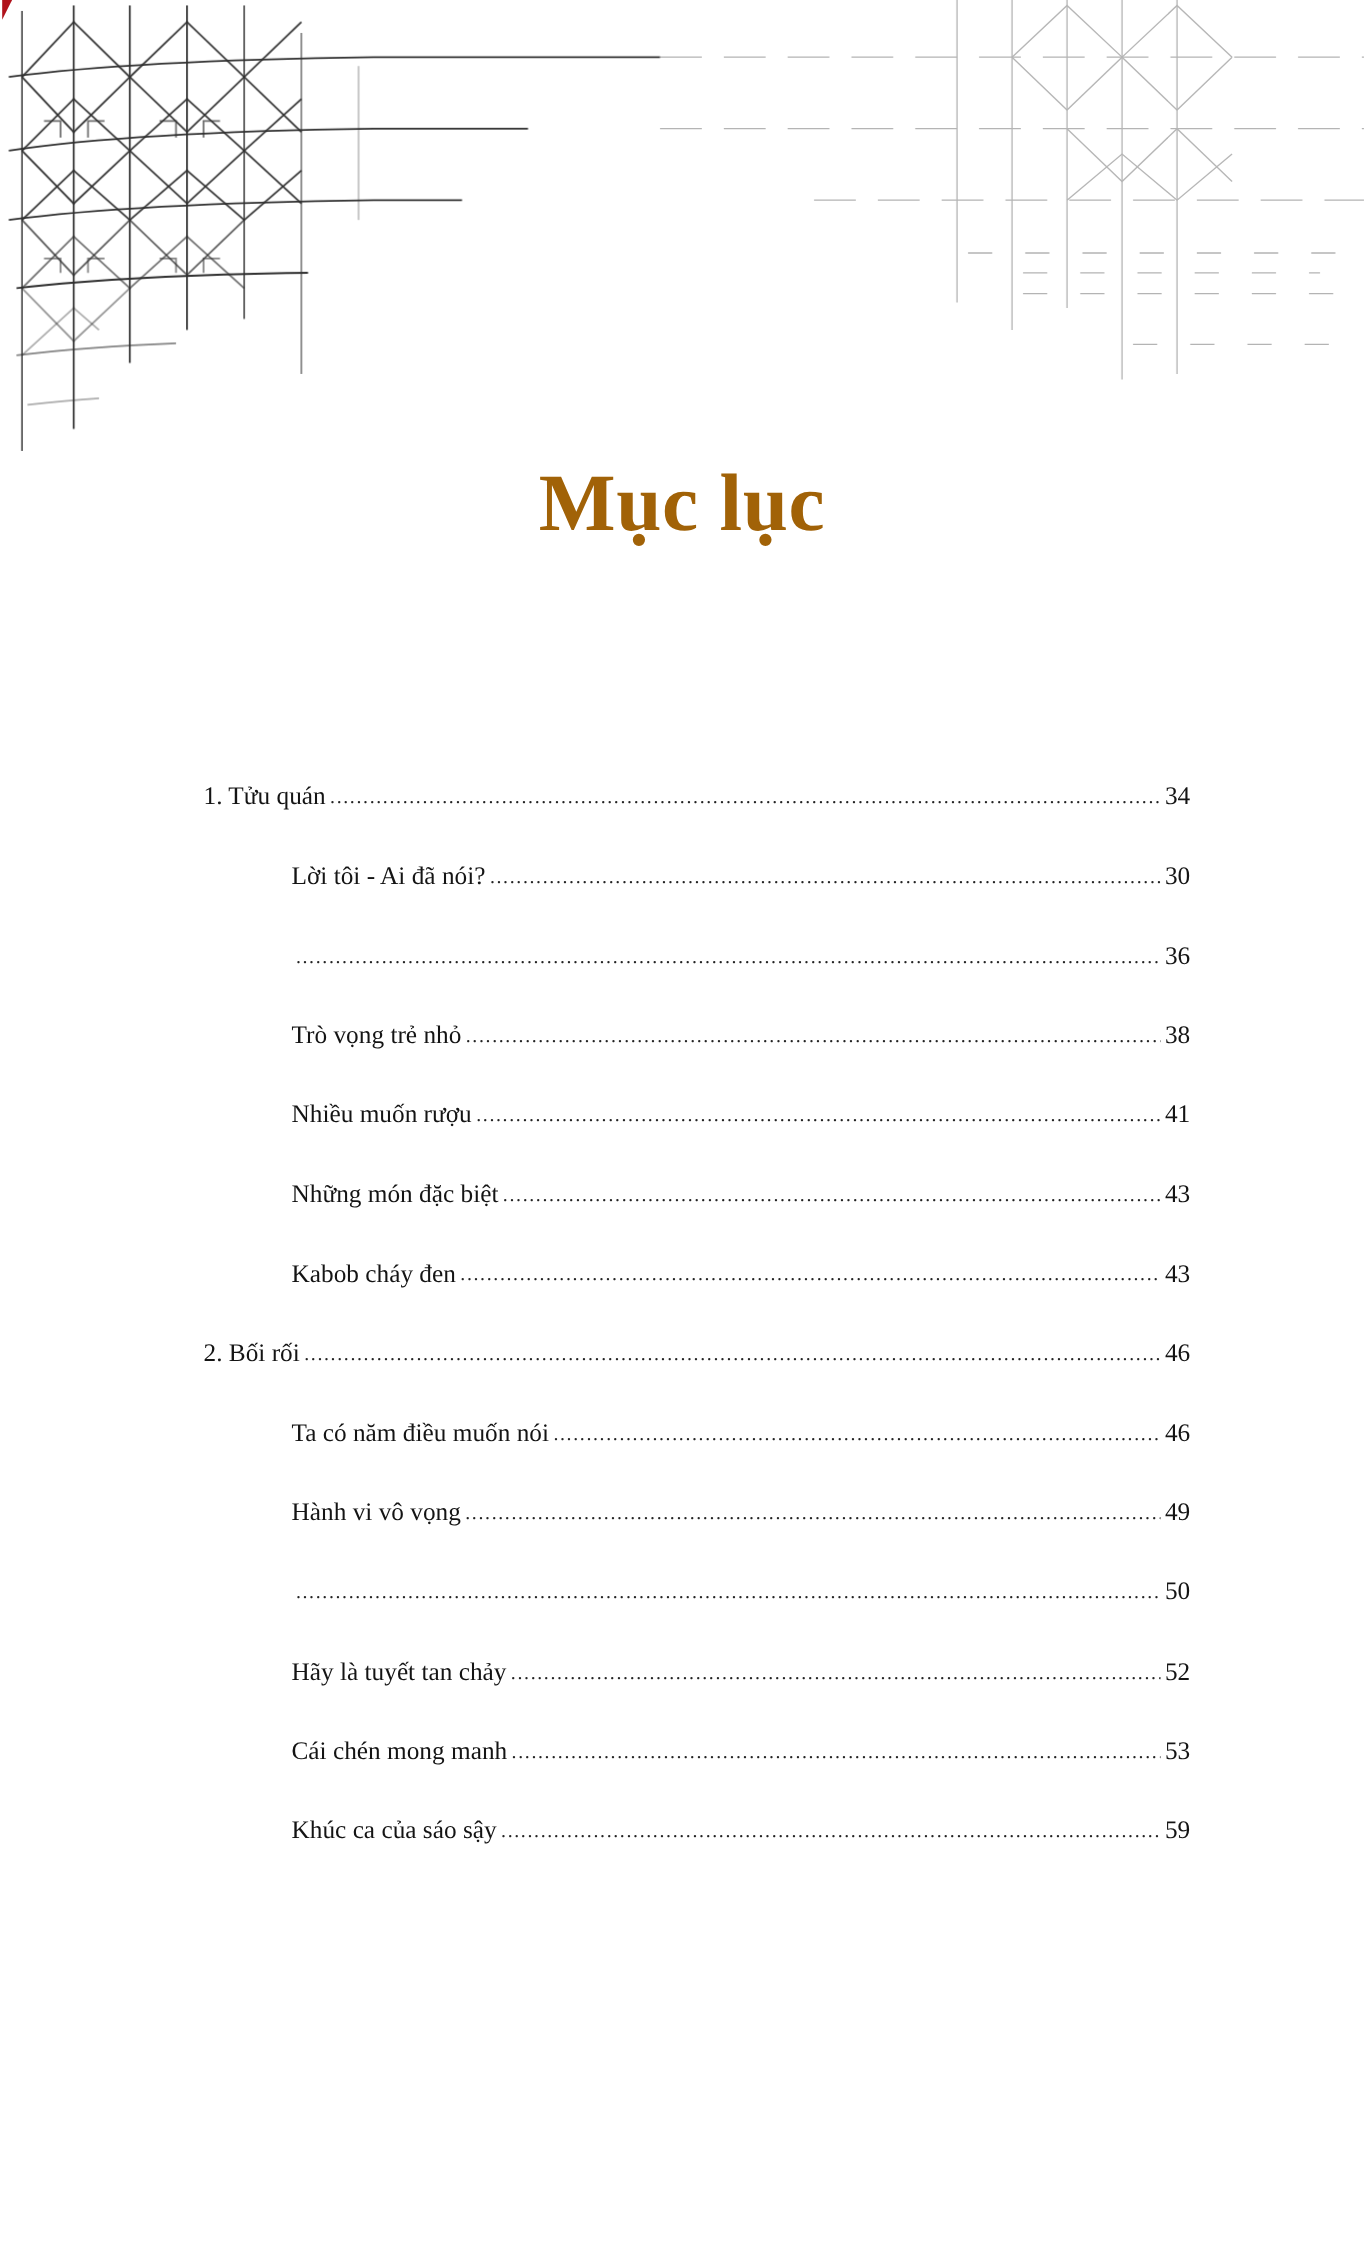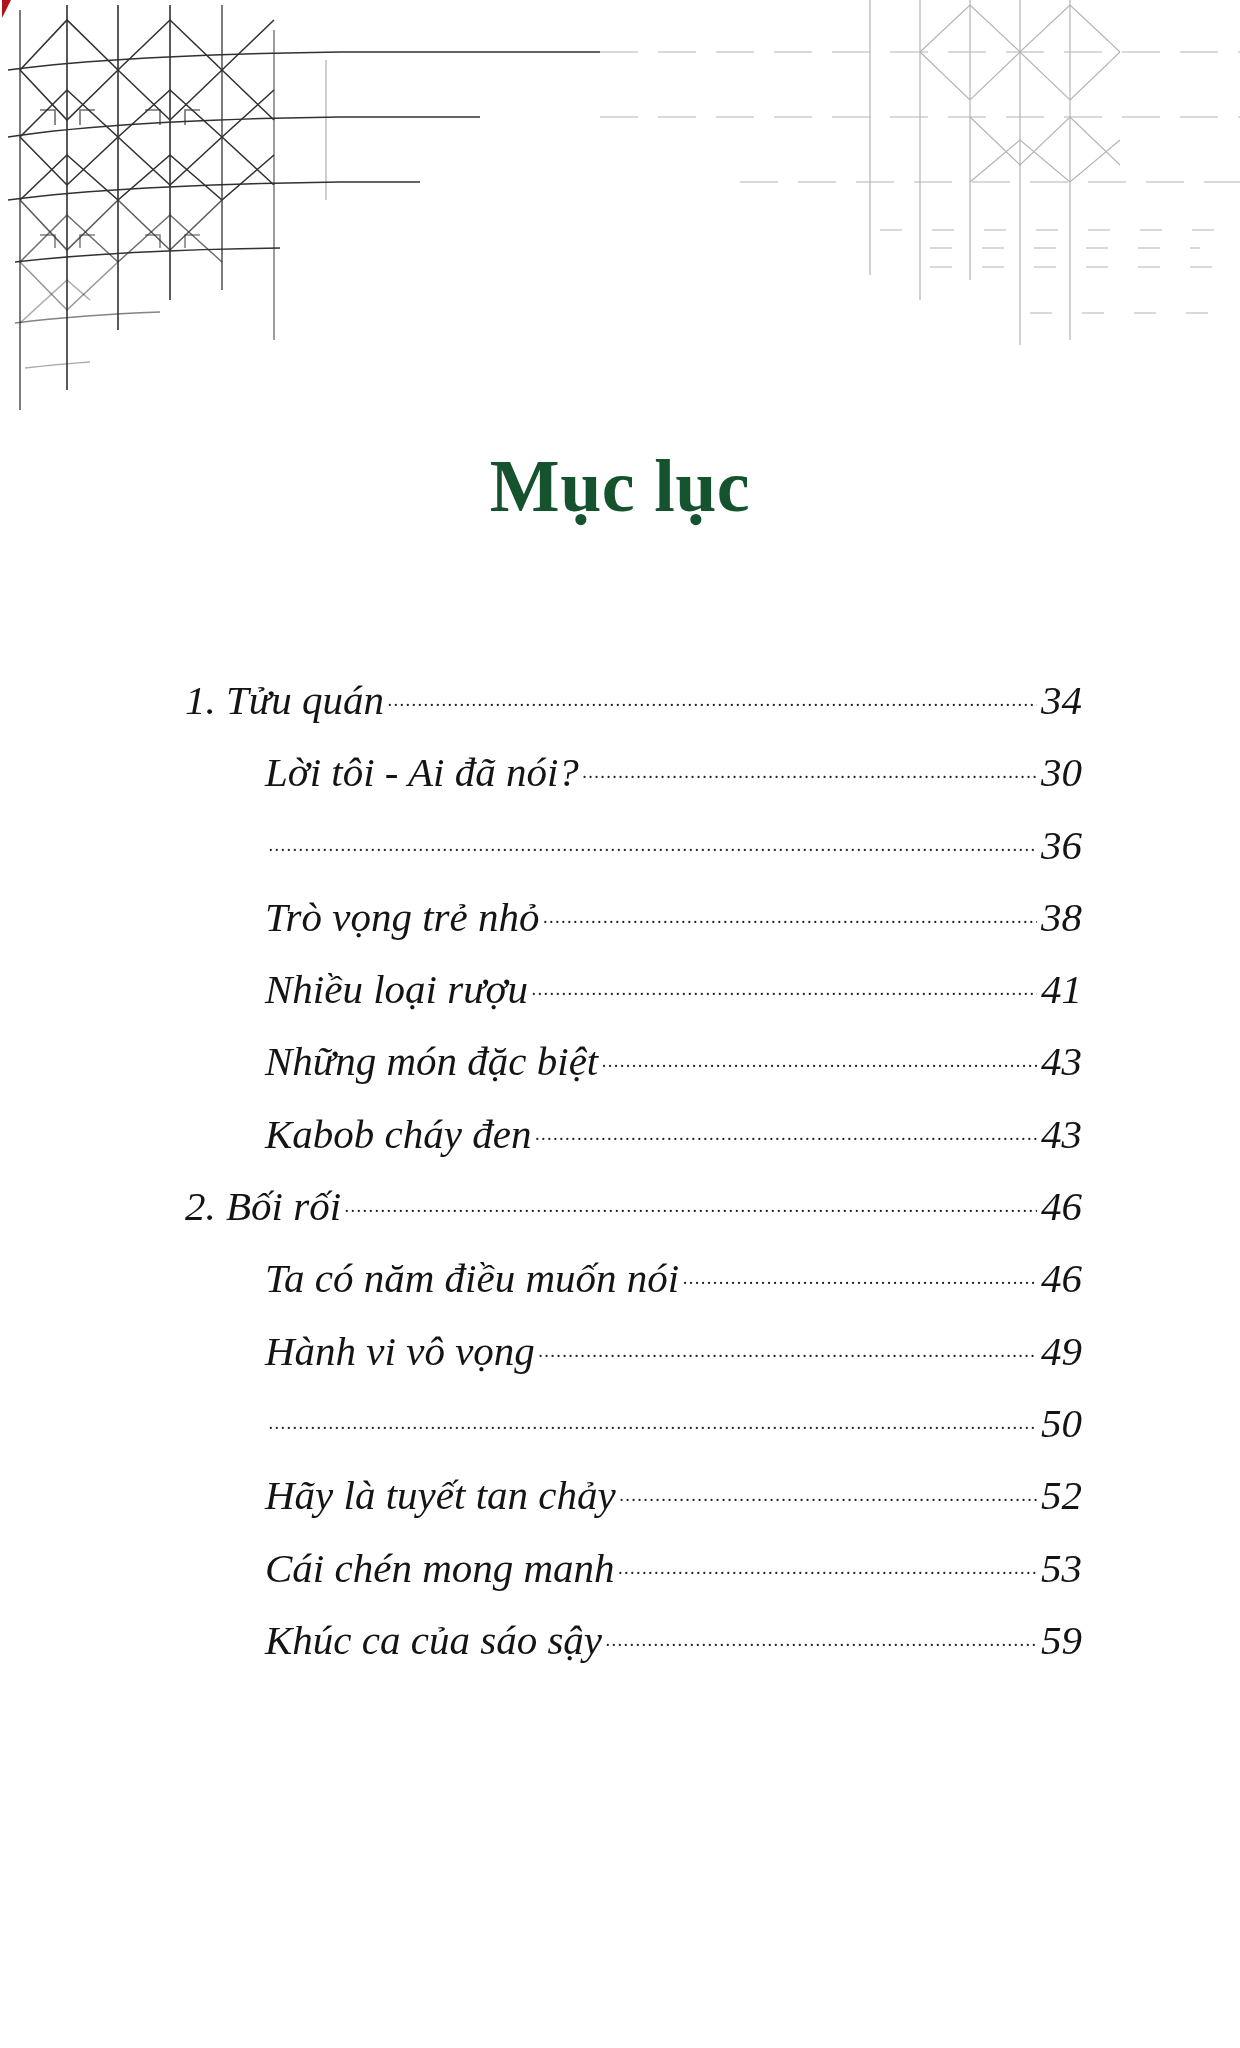--- a/index.html
+++ b/index.html
@@ -1,20 +1,20 @@
 <!DOCTYPE html>
 <html><head>
 <meta charset="utf-8">
 <style>
   html, body { margin:0; padding:0; background:#ffffff; }
   body { width:1240px; height:2048px; position:relative; overflow:hidden; font-family:"Liberation Serif","DejaVu Serif",serif; color:#141414; }
   .pattern { position:absolute; left:0; top:0; width:1240px; height:420px; pointer-events:none; }
-  .title { position:absolute; left:0; width:1240px; top:444px; text-align:center; font-size:74px; font-weight:bold; letter-spacing:0.5px; color:#14532d; margin:0; }
+  .title { position:absolute; left:0; width:1240px; top:416px; text-align:center; font-size:74px; font-weight:bold; letter-spacing:0.5px; color:#a16207; margin:0; }
   .toc { position:absolute; left:185px; top:676px; width:897px; }
-  .row { display:flex; align-items:flex-start; height:72.3px; font-size:41px; line-height:48px;font-style:italic; }
+  .row { display:flex; align-items:flex-end; height:72.3px; font-size:23px; line-height:48px; }
   .row.sub { padding-left:80px; }
   .label { white-space:nowrap; }
   .leader { flex:1; overflow:hidden; white-space:nowrap; margin:0 4px; font-size:18px; letter-spacing:1.5px; color:#222; }
   .leader::after { content:"................................................................................................................................................................................................................................................"; }
   .page { white-space:nowrap; }
   .corner-mark { position:absolute; left:2px; top:0; width:0; height:0; border-left:9px solid #b0121b; border-bottom:18px solid transparent; }
 </style>
 </head>
 <body>
 
@@ -99,21 +99,21 @@
   <div class="row sub">
     <span class="leader"></span>
     <span class="page">36</span>
   </div>
   <div class="row sub">
     <span class="label">Trò vọng trẻ nhỏ</span>
     <span class="leader"></span>
     <span class="page">38</span>
   </div>
   <div class="row sub">
-    <span class="label">Nhiều loại rượu</span>
+    <span class="label">Nhiều muốn rượu</span>
     <span class="leader"></span>
     <span class="page">41</span>
   </div>
   <div class="row sub">
     <span class="label">Những món đặc biệt</span>
     <span class="leader"></span>
     <span class="page">43</span>
   </div>
   <div class="row sub">
     <span class="label">Kabob cháy đen</span>

